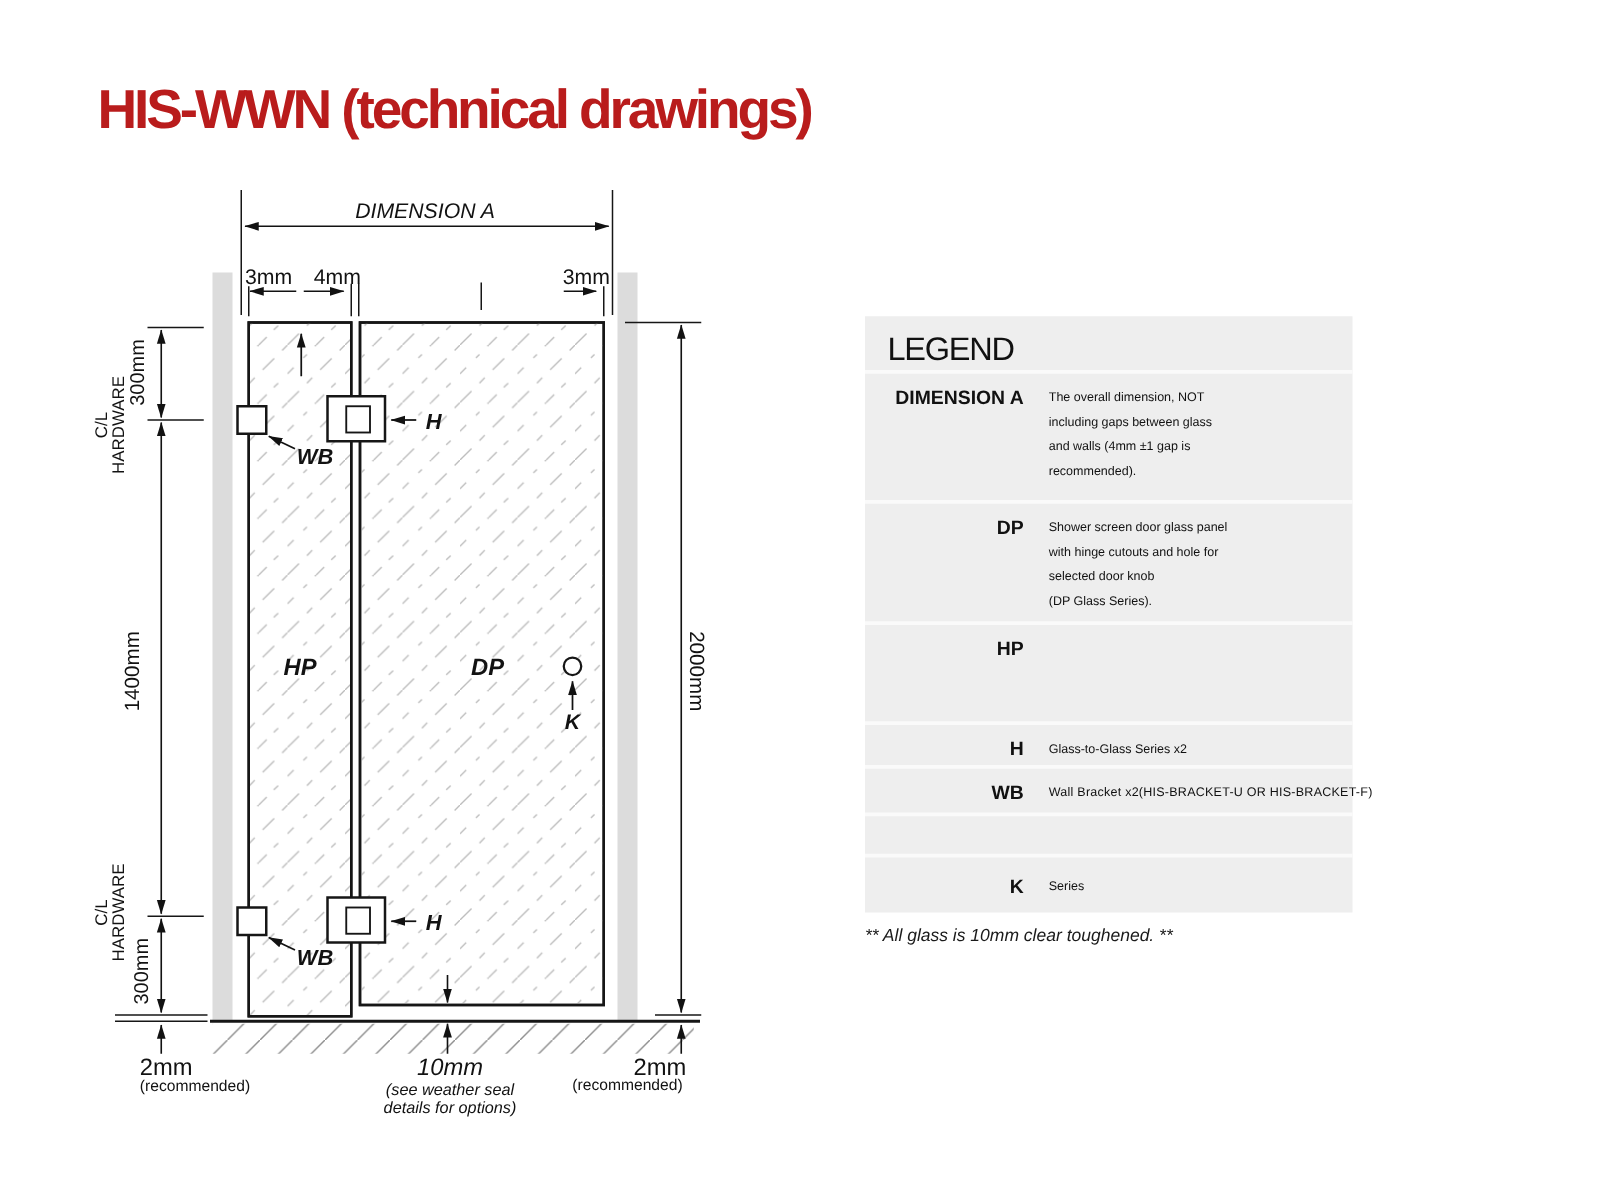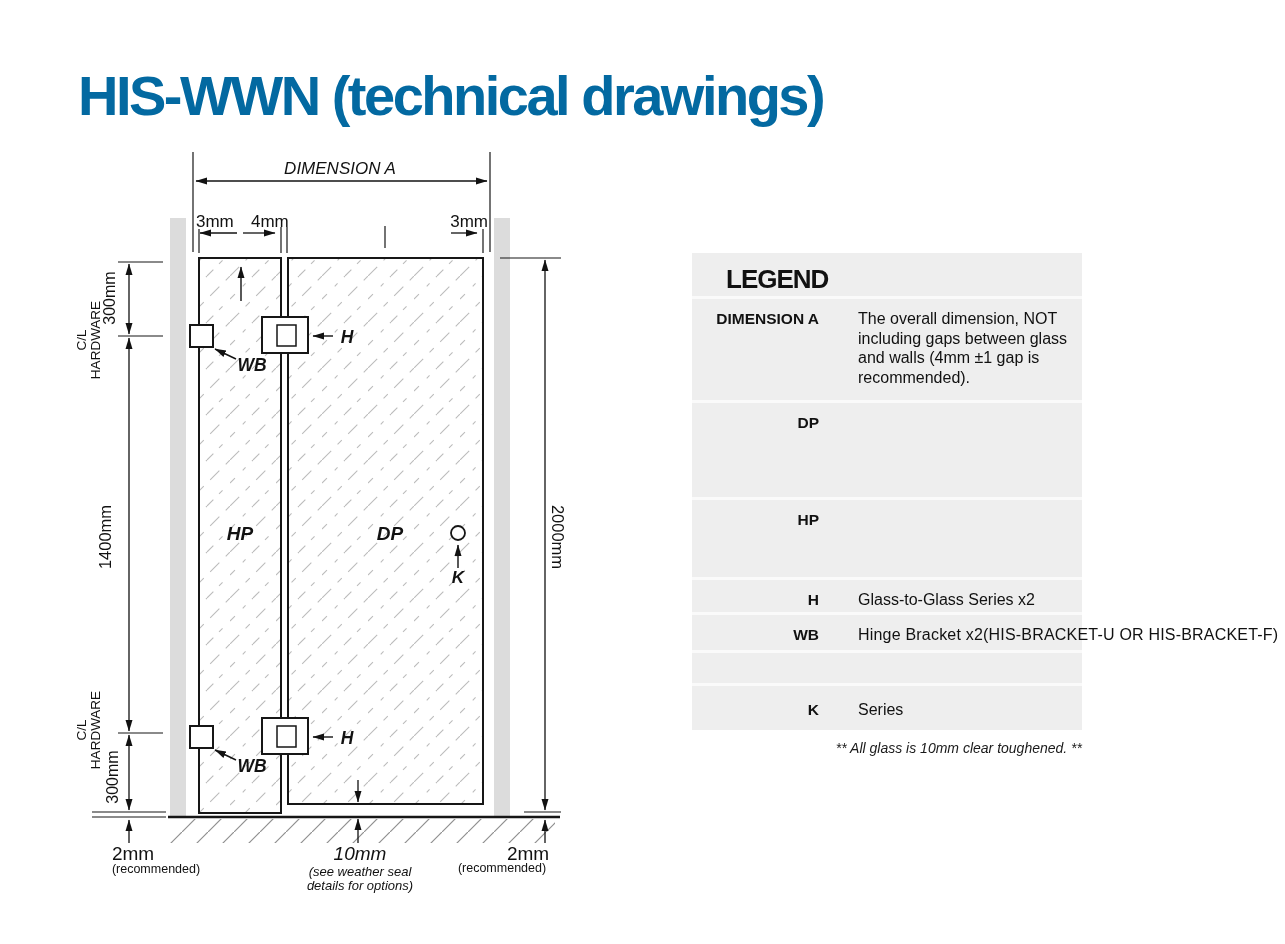--- a/index.html
+++ b/index.html
@@ -1,31 +1,31 @@
 <!DOCTYPE html>
 <html><head>
 <meta charset="utf-8">
 <style>
   html,body{margin:0;padding:0}
   body{width:1285px;height:944px;background:#ffffff;position:relative;overflow:hidden;
        font-family:"Liberation Sans",sans-serif;color:#111}
-  .title{position:absolute;left:78px;top:63px;margin:0;font-size:56px;font-weight:700;
-         letter-spacing:-2.5px;color:#0369a1;white-space:nowrap}
+  .title{position:absolute;left:78px;top:63px;margin:0;font-size:44px;font-weight:700;
+         letter-spacing:-2.5px;color:#b91c1c;white-space:nowrap}
   svg.draw{position:absolute;left:0;top:0}
   svg text{fill:#121212}
   .legend{position:absolute;left:692px;top:253px;width:390px;background:#eeeeee}
-  .lg-title{box-sizing:border-box;height:43px;padding:12px 0 0 34px;font-size:26px;
-            font-weight:700;letter-spacing:-1px;line-height:28px}
+  .lg-title{box-sizing:border-box;height:43px;padding:12px 0 0 18px;font-size:26px;
+            font-weight:400;letter-spacing:-1px;line-height:28px}
   .lg-row{display:flex;box-sizing:border-box;border-top:3px solid #fafafa;padding-top:10px}
   .r1{height:104px}.r2{height:97px}.r3{height:80px}.r4{height:35px}.r5{height:38px}
   .r6{height:33px}.r7{height:47px;padding-top:14px}
   .term{flex:none;width:127px;text-align:right;font-weight:700;font-size:15.5px;line-height:19.5px}
-  .desc{margin-left:39px;font-size:16px;line-height:19.5px;white-space:pre-line}
+  .desc{margin-left:20px;font-size:10px;line-height:19.5px;white-space:pre-line}
   .r5 .desc{white-space:nowrap;letter-spacing:.2px}
-  .footnote{position:absolute;left:692px;top:740px;width:390px;text-align:right;
+  .footnote{position:absolute;left:692px;top:740px;width:390px;text-align:left;
             font-style:italic;font-size:14px;color:#1a1a1a}
 </style>
 </head>
 <body>
 
 <h1 class="title">HIS-WWN (technical drawings)</h1>
 
 <svg class="draw" width="1285" height="944" viewBox="0 0 1285 944">
   <defs>
     <marker id="ah" viewBox="0 0 12 9" refX="11" refY="4.5" markerWidth="12" markerHeight="9" markerUnits="userSpaceOnUse" orient="auto-start-reverse">
@@ -145,31 +145,35 @@
   <div class="lg-title">LEGEND</div>
   <div class="lg-row r1">
     <div class="term">DIMENSION A</div>
     <div class="desc">The overall dimension, NOT
 including gaps between glass
 and walls (4mm ±1 gap is
 recommended).</div>
   </div>
   <div class="lg-row r2">
     <div class="term">DP</div>
+    <div class="desc">Shower screen door glass panel
+with hinge cutouts and hole for
+selected door knob
+(DP Glass Series).</div>
   </div>
   <div class="lg-row r3">
     <div class="term">HP</div>
   </div>
   <div class="lg-row r4">
     <div class="term">H</div>
     <div class="desc">Glass-to-Glass Series x2</div>
   </div>
   <div class="lg-row r5">
     <div class="term">WB</div>
-    <div class="desc">Hinge Bracket x2(HIS-BRACKET-U OR HIS-BRACKET-F)</div>
+    <div class="desc">Wall Bracket x2(HIS-BRACKET-U OR HIS-BRACKET-F)</div>
   </div>
   <div class="lg-row r6">
     <div class="term"></div>
     <div class="desc"></div>
   </div>
   <div class="lg-row r7">
     <div class="term">K</div>
     <div class="desc">Series</div>
   </div>
 </div>

